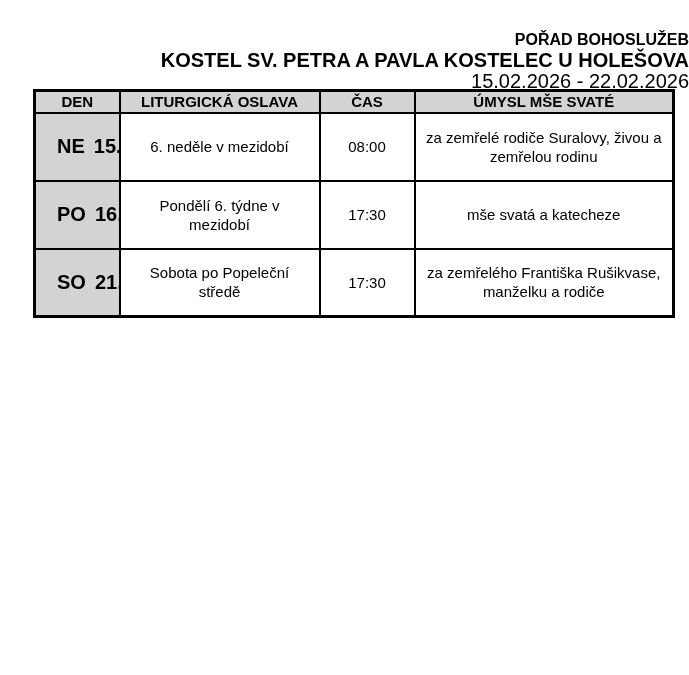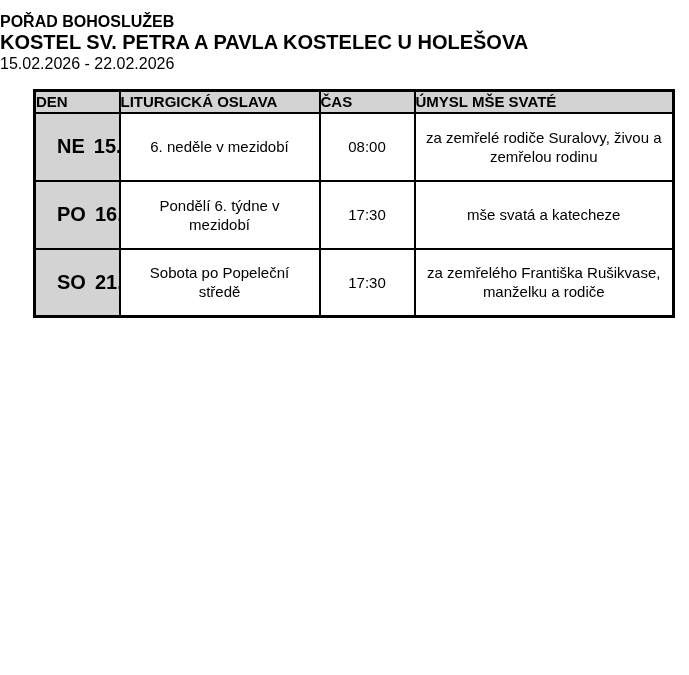--- a/index.html
+++ b/index.html
@@ -7,37 +7,37 @@
   body {
     width: 689px;
     height: 675px;
     font-family: "Liberation Sans", sans-serif;
     color: #000000;
     position: relative;
     overflow: hidden;
   }
   .titles {
     position: absolute;
-    top: 11px;
+    top: 29px;
     left: 0;
     width: 689px;
-    text-align: left;
+    text-align: right;
   }
   .title-main {
     font-size: 16px;
     font-weight: bold;
     line-height: 21px;
   }
   .title-sub {
     font-size: 20px;
     font-weight: bold;
     line-height: 21px;
   }
   .title-dates {
-    font-size: 16px;
+    font-size: 20px;
     font-weight: normal;
     line-height: 21px;
   }
   table.schedule {
     position: absolute;
     left: 33px;
     top: 89px;
     border-collapse: collapse;
     table-layout: fixed;
     width: 639px;
@@ -51,21 +51,21 @@
   col.c-den   { width: 85px; }
   col.c-lit   { width: 200px; }
   col.c-cas   { width: 95px; }
   col.c-umysl { width: 259px; }
   tr.head-row { height: 22px; }
   tr.data-row { height: 68px; }
   th.col-head {
     background: #d3d3d3;
     font-size: 15px;
     font-weight: bold;
-    text-align: left;
+    text-align: center;
     vertical-align: middle;
     padding: 1px 0;
   }
   td.day-cell {
     background: #d3d3d3;
     font-size: 20px;
     font-weight: bold;
     text-align: left;
     vertical-align: middle;
     padding-left: 21px;

